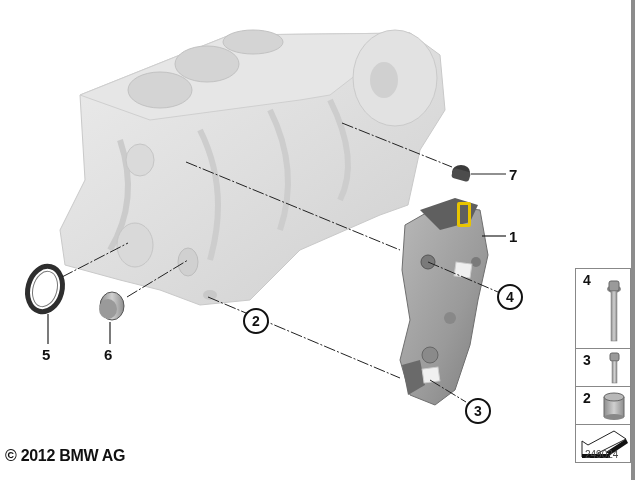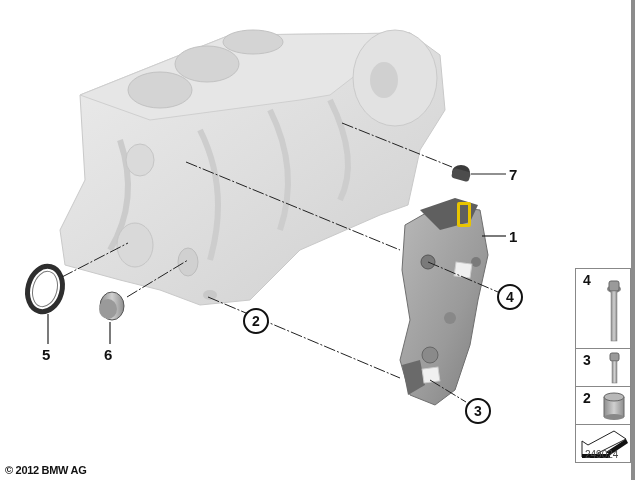--- a/index.html
+++ b/index.html
@@ -1,19 +1,19 @@
 <!DOCTYPE html>
 <html><head>
 <meta charset="utf-8">
 <style>
   html, body { margin: 0; padding: 0; background: #ffffff; }
   body { width: 640px; height: 480px; position: relative; overflow: hidden; font-family: "Liberation Sans", sans-serif; }
   .canvas { position: absolute; left: 0; top: 0; width: 640px; height: 480px; }
   .right-bar { position: absolute; left: 631px; top: 0; width: 4px; height: 480px; background: #8c8c8c; }
-  .copyright { position: absolute; left: 5px; top: 464px; font-size: 11px; font-weight: bold; color: #111; letter-spacing: -0.3px; }
+  .copyright { position: absolute; left: 5px; top: 447px; font-size: 16px; font-weight: bold; color: #111; letter-spacing: -0.3px; }
   .diagram-id { position: absolute; left: 585px; top: 449px; font-size: 10px; color: #444; }
   .legend { position: absolute; left: 575px; top: 268px; width: 56px; height: 195px; border: 1px solid #888; background: #fff; box-sizing: border-box; }
   .legend-cell { position: absolute; left: 0; width: 54px; border-bottom: 1px solid #888; box-sizing: border-box; }
   .legend-num { position: absolute; left: 7px; top: 3px; font-size: 14px; font-weight: bold; color: #111; }
   .callout-num { position: absolute; font-size: 15px; font-weight: bold; color: #111; }
   .callout-circle { position: absolute; width: 26px; height: 26px; border: 2px solid #111; border-radius: 50%; background: #fff; box-sizing: border-box; text-align: center; line-height: 22px; font-size: 14px; font-weight: bold; color: #111; }
   .highlight-box { position: absolute; left: 457px; top: 202px; width: 14px; height: 25px; border: 3px solid #e8c400; box-sizing: border-box; border-radius: 2px; }
 </style>
 </head>
 <body>

